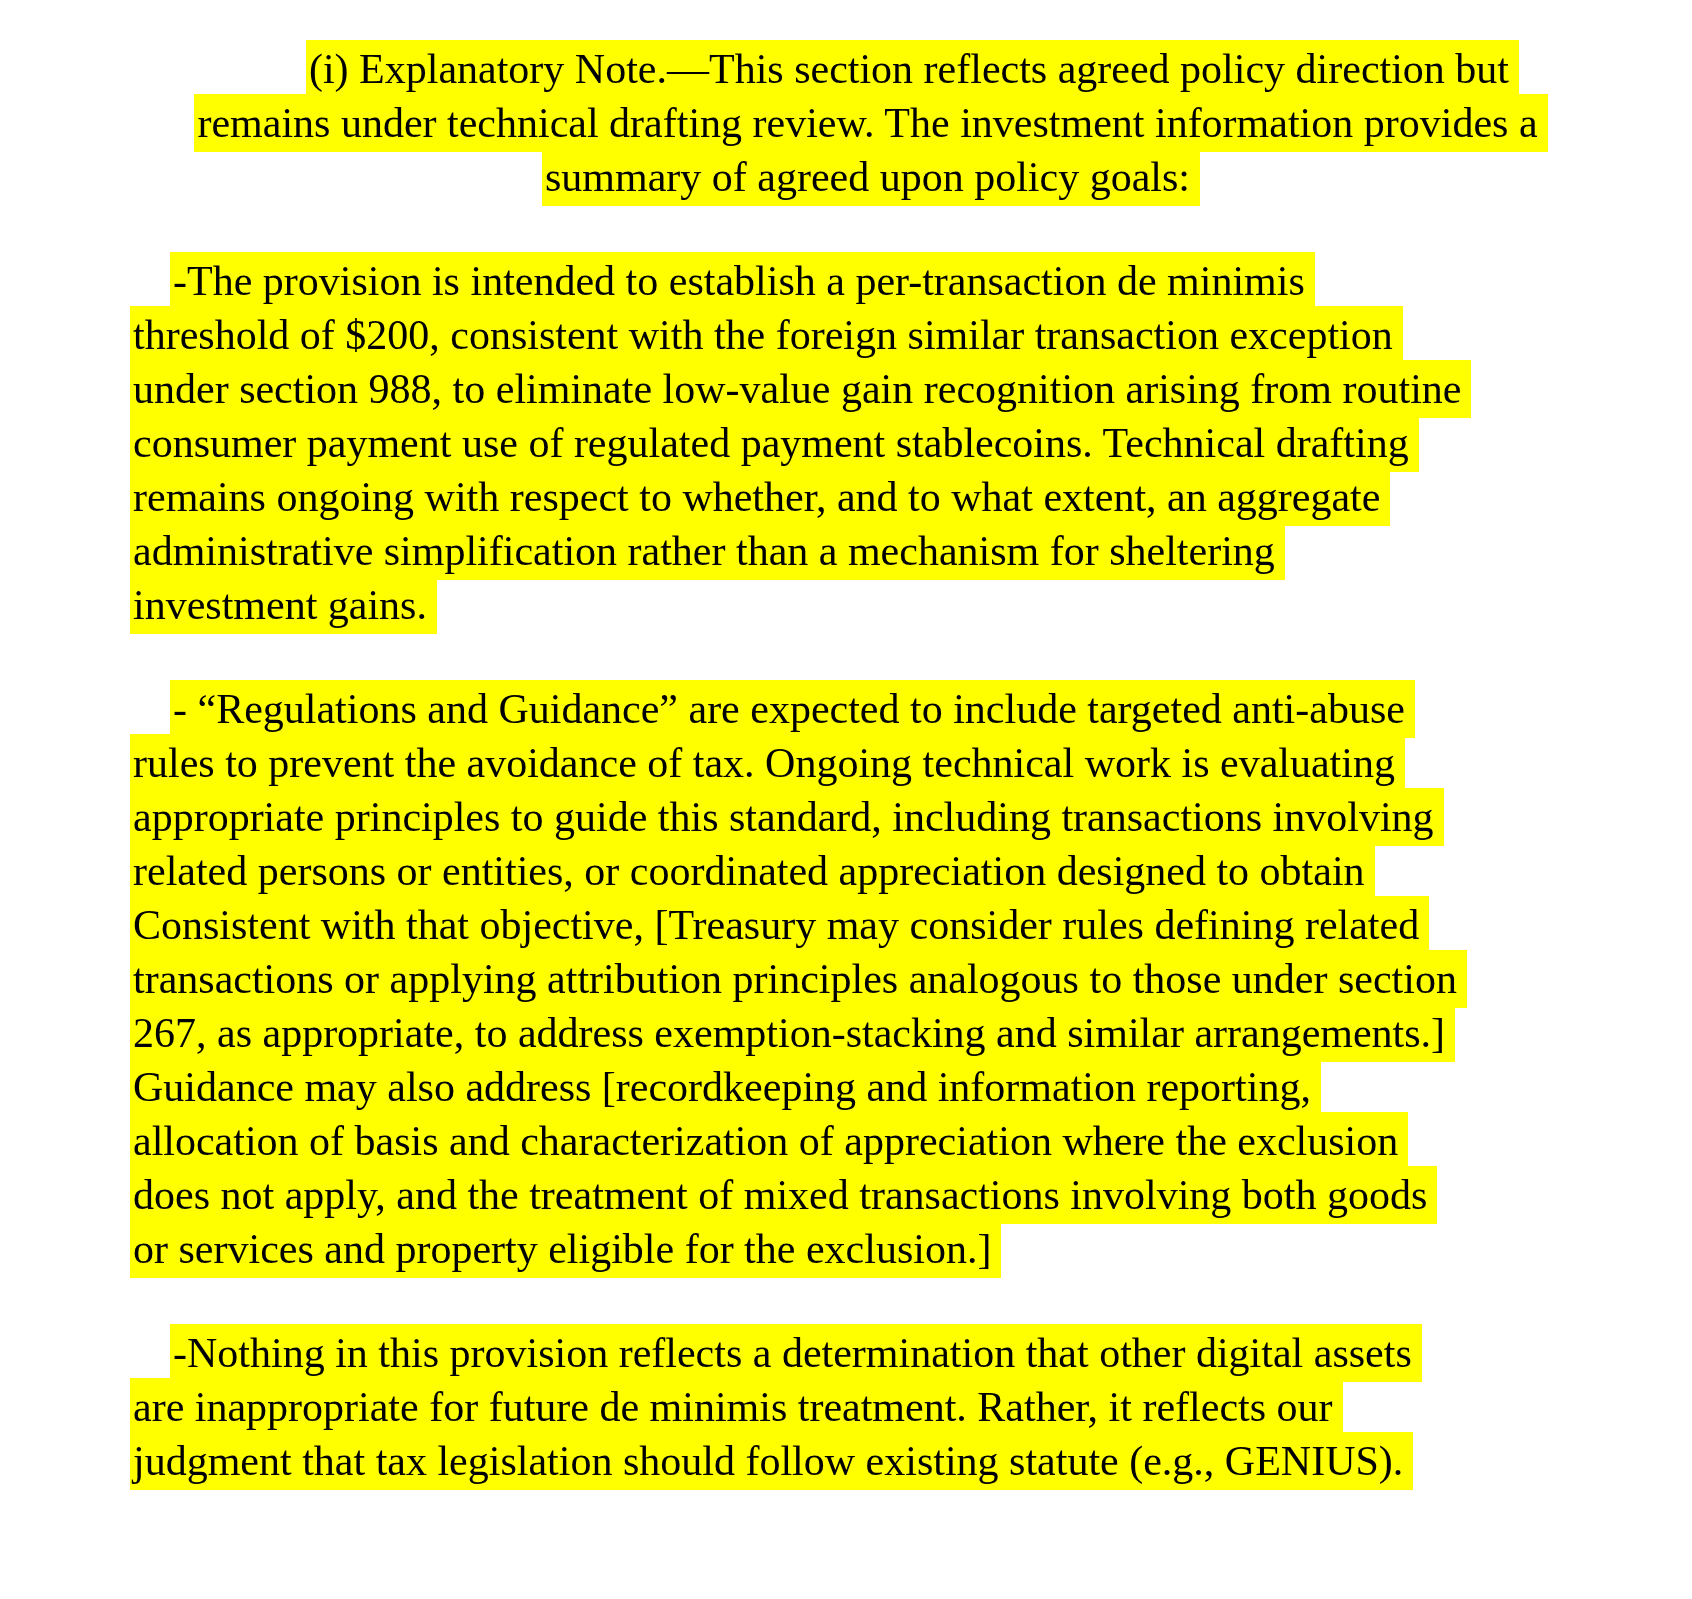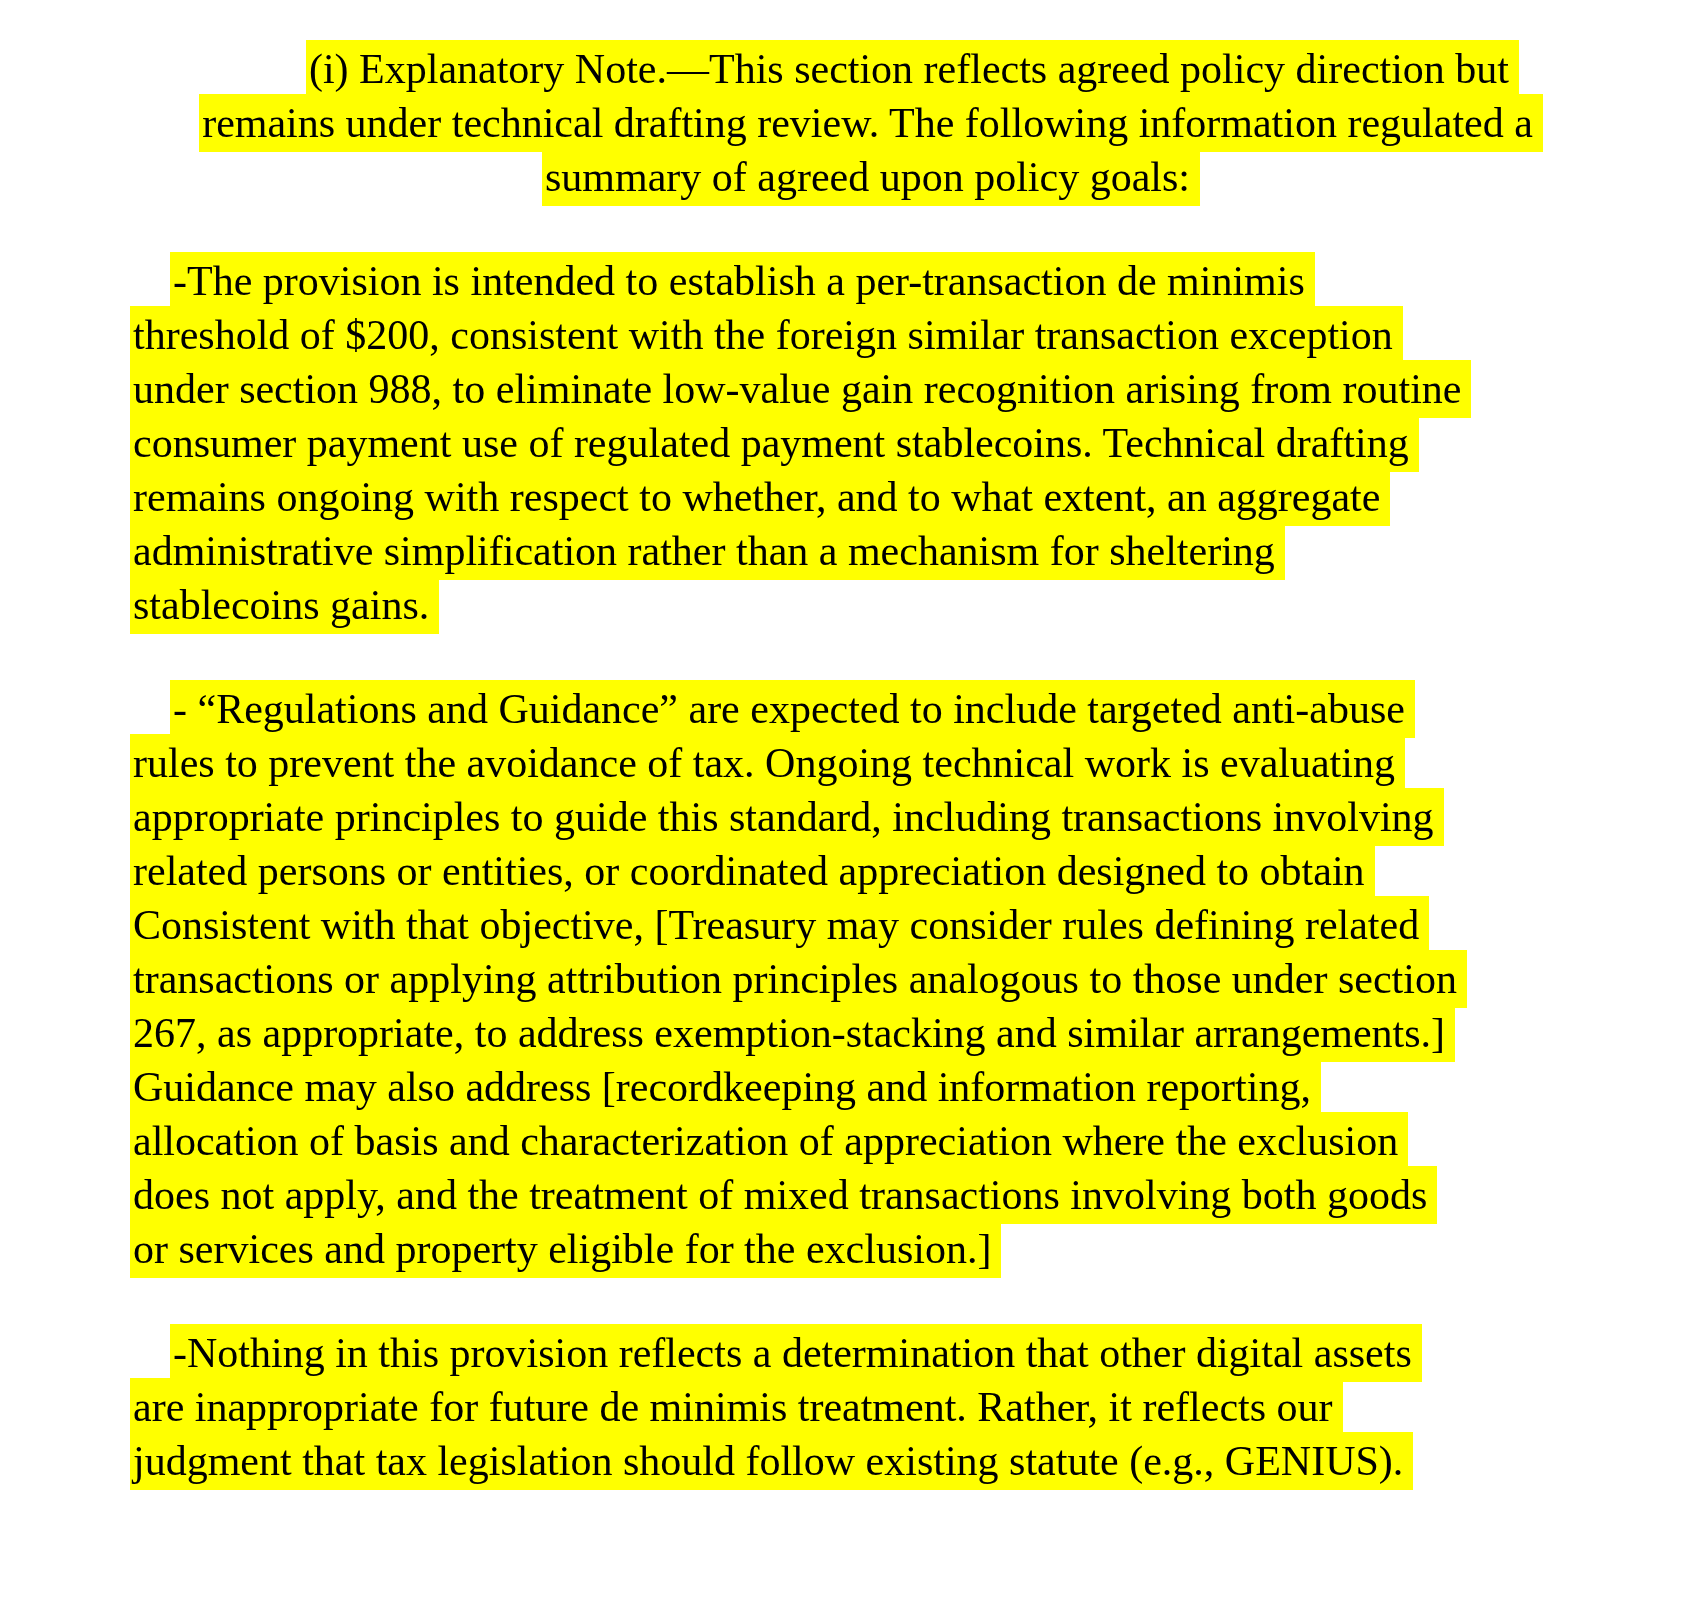--- a/index.html
+++ b/index.html
@@ -47,32 +47,32 @@
     background: var(--hl, #ffff00);
     padding: 6px 10px 6px 3px;
   }
 </style>
 </head>
 <body style="background: rgb(255, 255, 255); color: rgb(0, 0, 0);">
 
 <div class="page">
   <div class="para para-level-1">
       <div class="line first"><span class="hl">(i) Explanatory Note.—This section reflects agreed policy direction but</span></div>
-      <div class="line"><span class="hl">remains under technical drafting review. The following information regulated a</span></div>
+      <div class="line"><span class="hl">remains under technical drafting review. The investment information provides a</span></div>
       <div class="line"><span class="hl">summary of agreed upon policy goals:</span></div>
     </div>
 
   <div class="para para-level-2">
       <div class="line first"><span class="hl">-The provision is intended to establish a per-transaction de minimis</span></div>
       <div class="line"><span class="hl">threshold of $200, consistent with the foreign similar transaction exception</span></div>
       <div class="line"><span class="hl">under section 988, to eliminate low-value gain recognition arising from routine</span></div>
       <div class="line"><span class="hl">consumer payment use of regulated payment stablecoins. Technical drafting</span></div>
       <div class="line"><span class="hl">remains ongoing with respect to whether, and to what extent, an aggregate</span></div>
       <div class="line"><span class="hl">administrative simplification rather than a mechanism for sheltering</span></div>
-      <div class="line"><span class="hl">stablecoins gains.</span></div>
+      <div class="line"><span class="hl">investment gains.</span></div>
     </div>
 
   <div class="para para-level-2">
       <div class="line first"><span class="hl">- “Regulations and Guidance” are expected to include targeted anti-abuse</span></div>
       <div class="line"><span class="hl">rules to prevent the avoidance of tax. Ongoing technical work is evaluating</span></div>
       <div class="line"><span class="hl">appropriate principles to guide this standard, including transactions involving</span></div>
       <div class="line"><span class="hl">related persons or entities, or coordinated appreciation designed to obtain</span></div>
       <div class="line"><span class="hl">Consistent with that objective, [Treasury may consider rules defining related</span></div>
       <div class="line"><span class="hl">transactions or applying attribution principles analogous to those under section</span></div>
       <div class="line"><span class="hl">267, as appropriate, to address exemption-stacking and similar arrangements.]</span></div>

